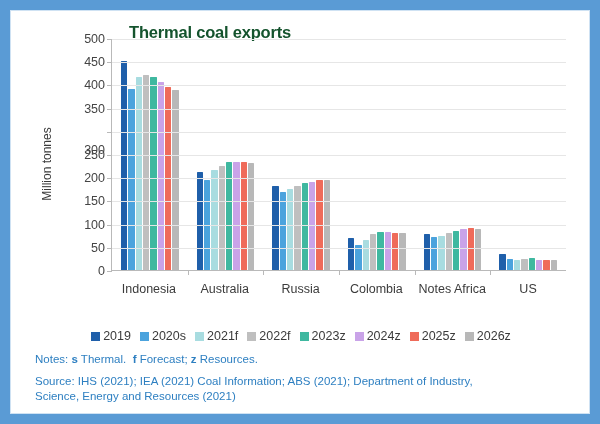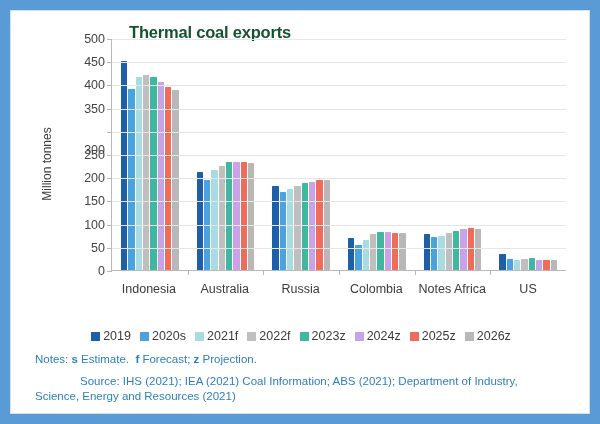--- a/index.html
+++ b/index.html
@@ -143,21 +143,21 @@
   
   .notes {
     position: absolute;
     left: 24px; top: 341px;
     width: 545px;
     font-size: 11.5px;
     color: #2d7fc1;
     line-height: 15.5px;
   }
   .notes .blk { font-weight: bold; }
-  .src { margin-top: 6px; margin-left: 45px; }
+  .src { margin-top: 6px; }
 </style>
 </head>
 <body>
 
 <div class="frame">
 
   <div class="chart-title">Thermal coal exports</div>
 
   <div class="plot-wrap">
     <div class="ylabel">Million tonnes</div>
@@ -301,23 +301,23 @@
       <div class="legend-item">
         <span class="swatch" style="background: rgb(184, 184, 184);"></span>
         <span>2026z</span>
       </div>
     </div>
 
   <div class="notes">
     <div>
       <span>Notes:</span>
       <span class="blk">s</span>
-      <span>Estimate.</span>
+      <span>Thermal.</span>
       &nbsp;<span class="blk">f</span>
       <span>Forecast;</span>
       <span class="blk">z</span>
-      <span>Projection.</span>
+      <span>Resources.</span>
     </div>
     <div class="src">Source: IHS (2021); IEA (2021) Coal Information; ABS (2021); Department of Industry,</div>
     <div>Science, Energy and Resources (2021)</div>
   </div>
 
 </div>
 
 </body></html>

